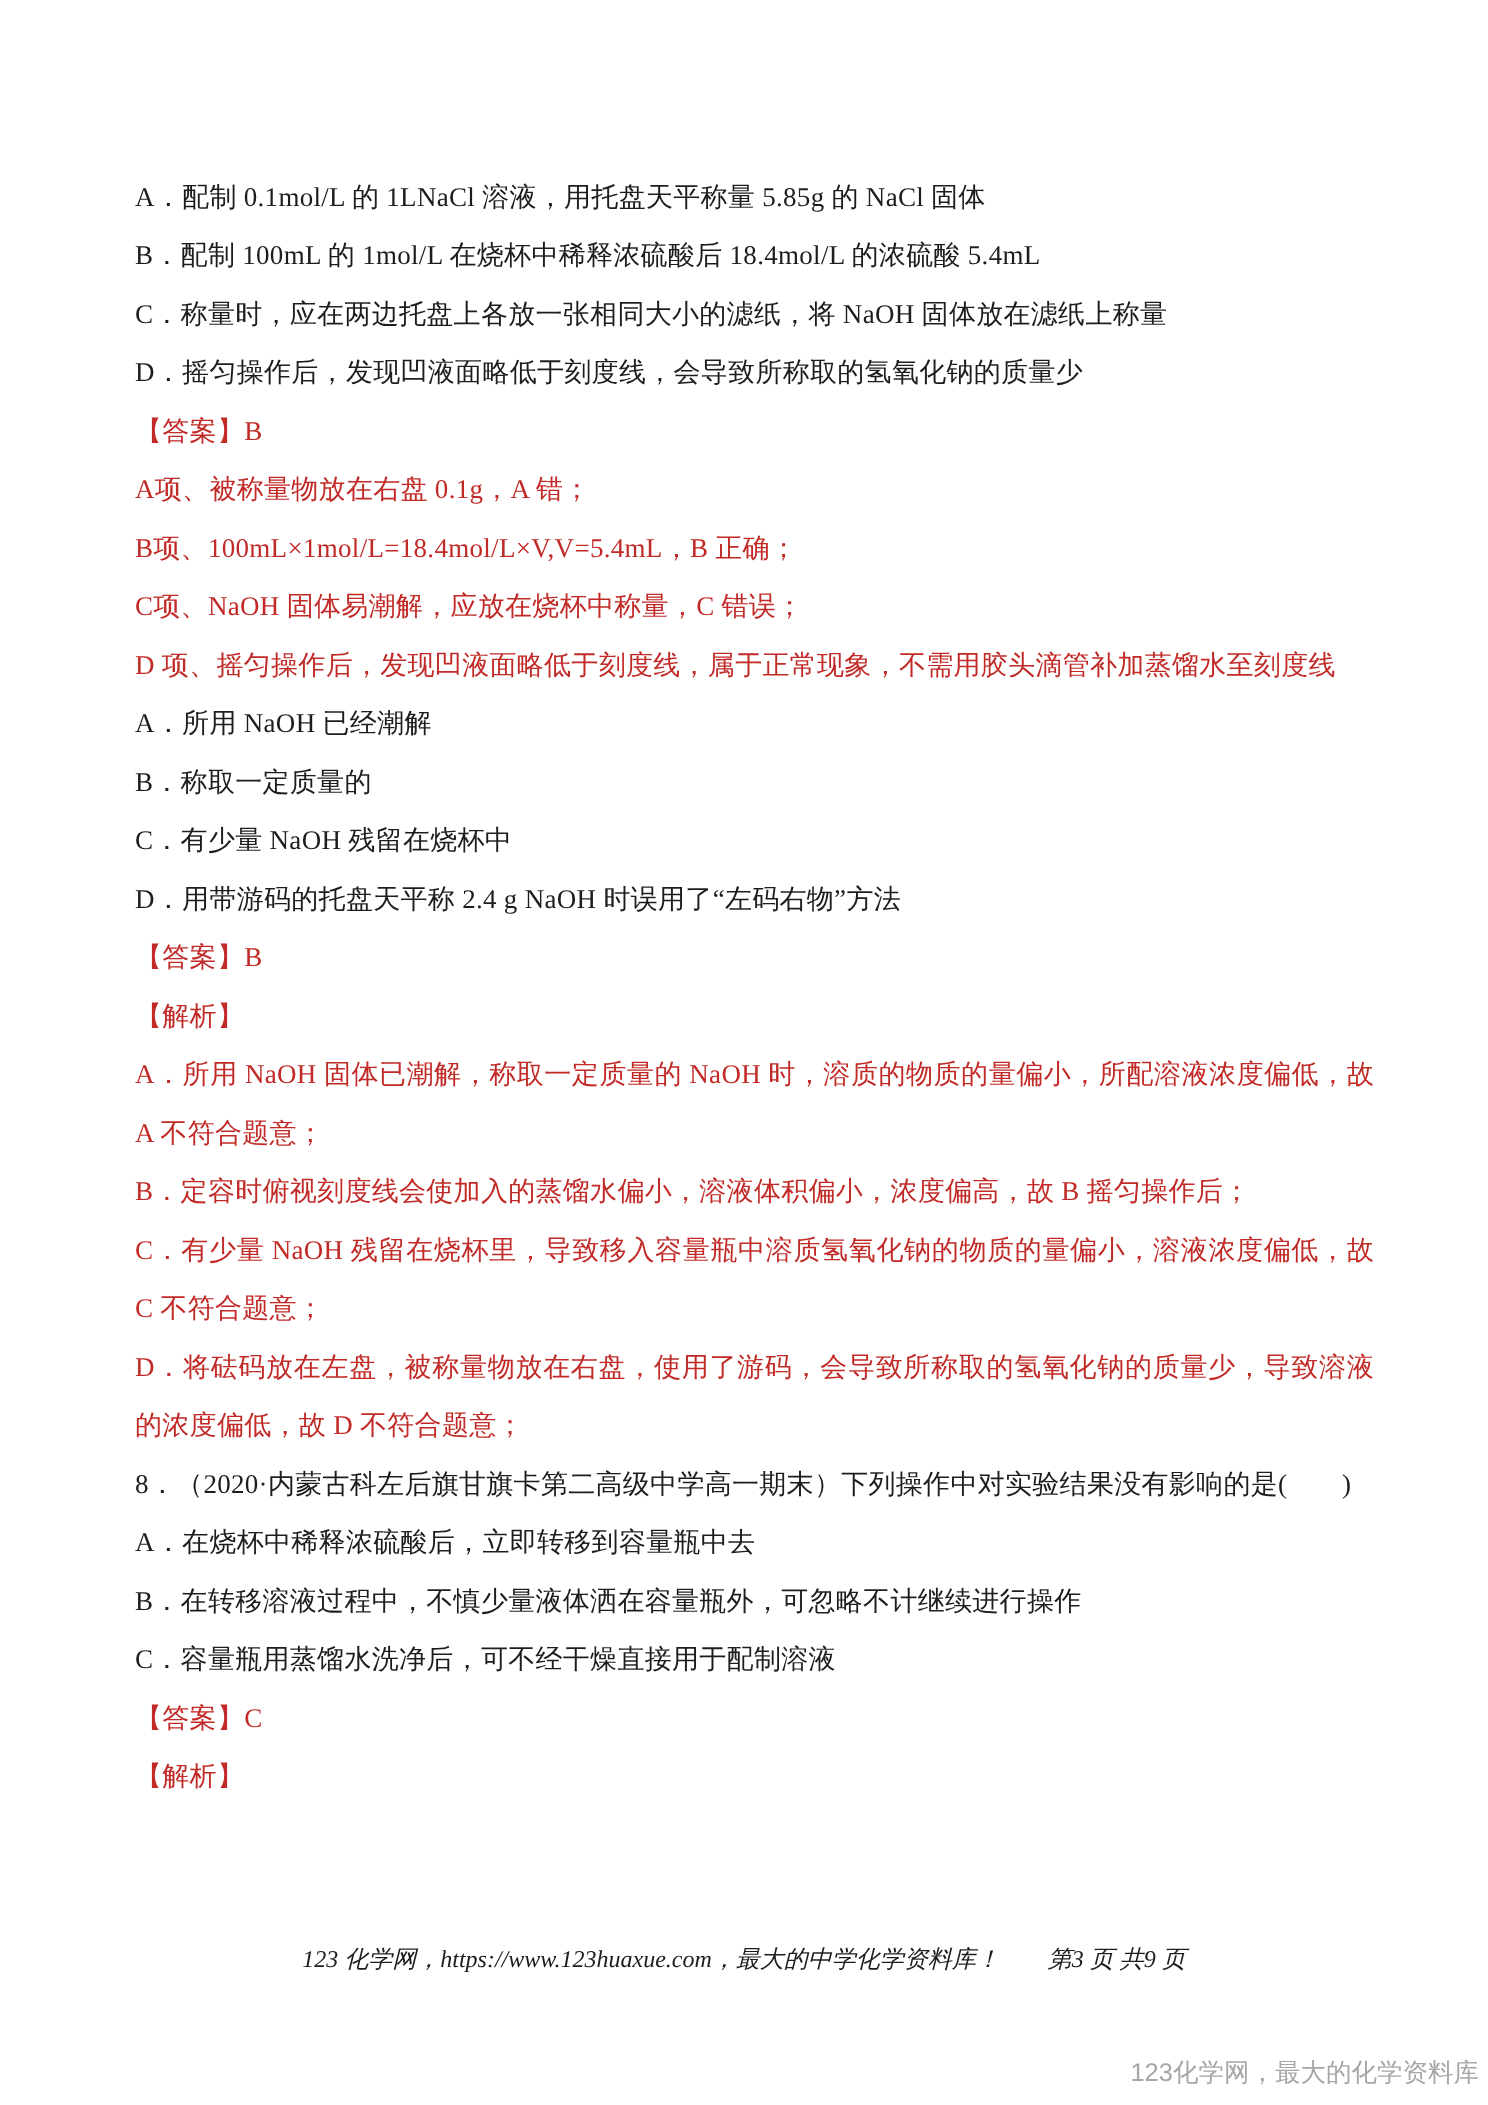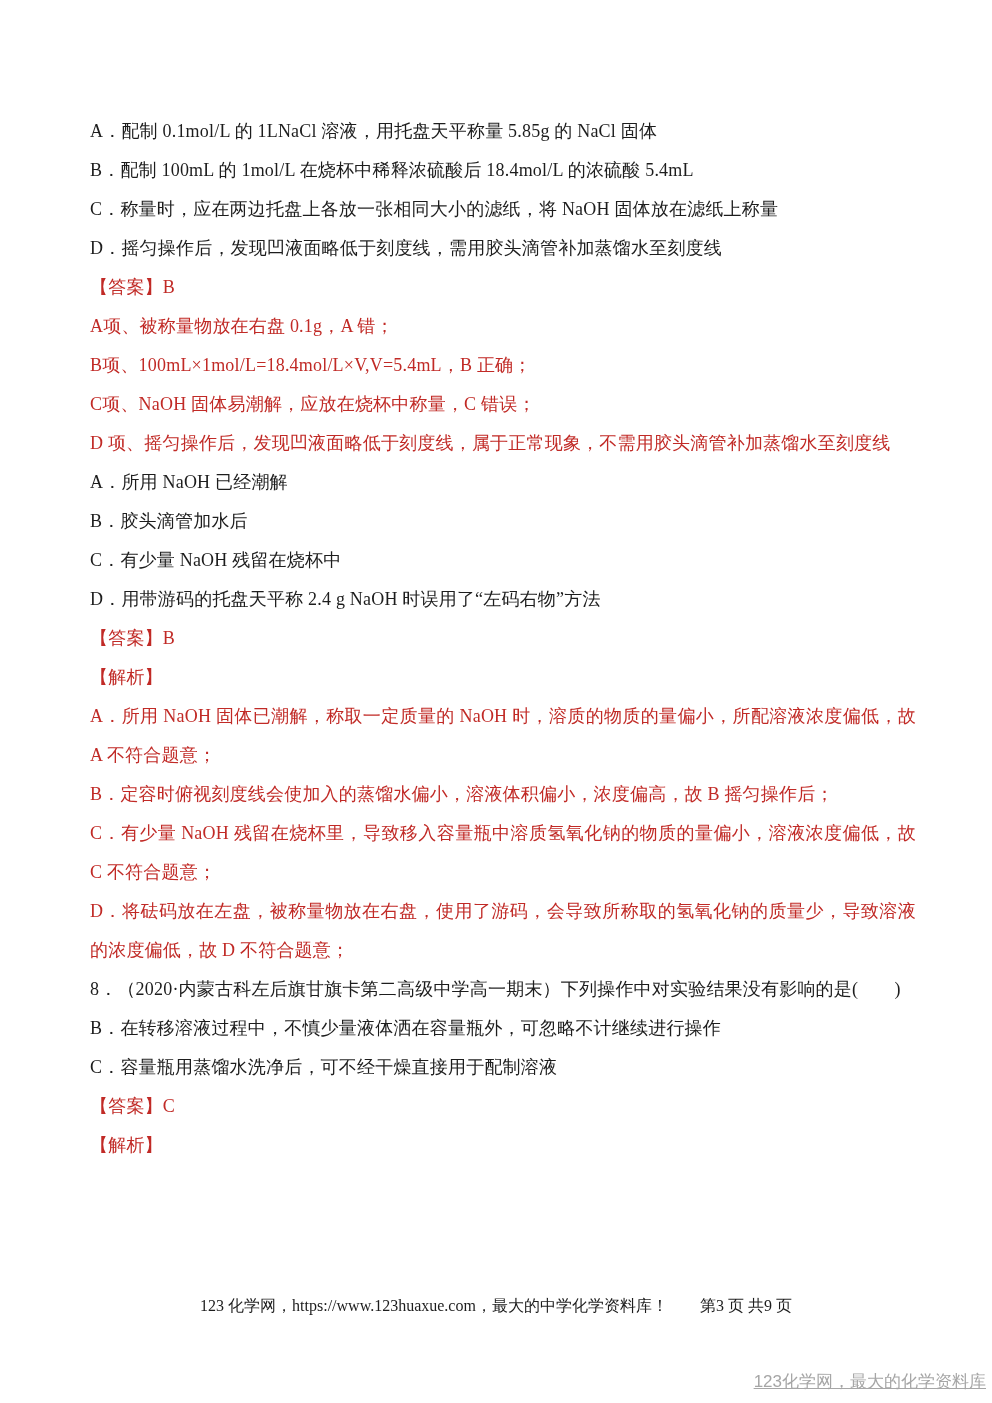--- a/index.html
+++ b/index.html
@@ -24,59 +24,60 @@
   }
   .content p.red { color: var(--accent_red, #c12a26); }
   .page-footer {
     position: absolute;
     top: 1296px;
     left: 0;
     width: 100%;
     text-align: center;
     font-size: 16px;
     color: var(--text, #1d1d1d);
+    font-style: italic;
   }
   .watermark {
     position: absolute;
     top: 1370px;
     right: 6px;
     font-size: 17px;
     color: var(--watermark, #a6a6a6);
     font-family: "Liberation Sans", sans-serif;
-    text-decoration: underline;
   }
 </style>
 </head>
 <body>
 
 <div class="page">
   <div class="content">
 
     <p>A．配制 0.1mol/L 的 1LNaCl 溶液，用托盘天平称量 5.85g 的 NaCl 固体</p>
     <p>B．配制 100mL 的 1mol/L 在烧杯中稀释浓硫酸后 18.4mol/L 的浓硫酸 5.4mL</p>
     <p>C．称量时，应在两边托盘上各放一张相同大小的滤纸，将 NaOH 固体放在滤纸上称量</p>
-    <p>D．摇匀操作后，发现凹液面略低于刻度线，需用胶头滴管补加蒸馏水至刻度线</p>
+    <p>D．摇匀操作后，发现凹液面略低于刻度线，会导致所称取的氢氧化钠的质量少</p>
     <p class="red">【答案】B</p>
     <p class="red">A项、被称量物放在右盘 0.1g，A 错；</p>
     <p class="red">B项、100mL×1mol/L=18.4mol/L×V,V=5.4mL，B 正确；</p>
     <p class="red">C项、NaOH 固体易潮解，应放在烧杯中称量，C 错误；</p>
     <p class="red">D 项、摇匀操作后，发现凹液面略低于刻度线，属于正常现象，不需用胶头滴管补加蒸馏水至刻度线</p>
 
     <p>A．所用 NaOH 已经潮解</p>
-    <p>B．胶头滴管加水后</p>
+    <p>B．称取一定质量的</p>
     <p>C．有少量 NaOH 残留在烧杯中</p>
     <p>D．用带游码的托盘天平称 2.4 g NaOH 时误用了“左码右物”方法</p>
     <p class="red">【答案】B</p>
     <p class="red">【解析】</p>
     <p class="red">A．所用 NaOH 固体已潮解，称取一定质量的 NaOH 时，溶质的物质的量偏小，所配溶液浓度偏低，故 A 不符合题意；</p>
     <p class="red">B．定容时俯视刻度线会使加入的蒸馏水偏小，溶液体积偏小，浓度偏高，故 B 摇匀操作后；</p>
     <p class="red">C．有少量 NaOH 残留在烧杯里，导致移入容量瓶中溶质氢氧化钠的物质的量偏小，溶液浓度偏低，故 C 不符合题意；</p>
     <p class="red">D．将砝码放在左盘，被称量物放在右盘，使用了游码，会导致所称取的氢氧化钠的质量少，导致溶液的浓度偏低，故 D 不符合题意；</p>
 
     <p>8．（2020·内蒙古科左后旗甘旗卡第二高级中学高一期末）下列操作中对实验结果没有影响的是(　　)</p>
+    <p>A．在烧杯中稀释浓硫酸后，立即转移到容量瓶中去</p>
     <p>B．在转移溶液过程中，不慎少量液体洒在容量瓶外，可忽略不计继续进行操作</p>
     <p>C．容量瓶用蒸馏水洗净后，可不经干燥直接用于配制溶液</p>
     <p class="red">【答案】C</p>
     <p class="red">【解析】</p>
 
   </div>
 
   <div class="page-footer">123 化学网，https://www.123huaxue.com，最大的中学化学资料库！　　第3 页 共9 页</div>
   <div class="watermark">123化学网，最大的化学资料库</div>
 </div>

